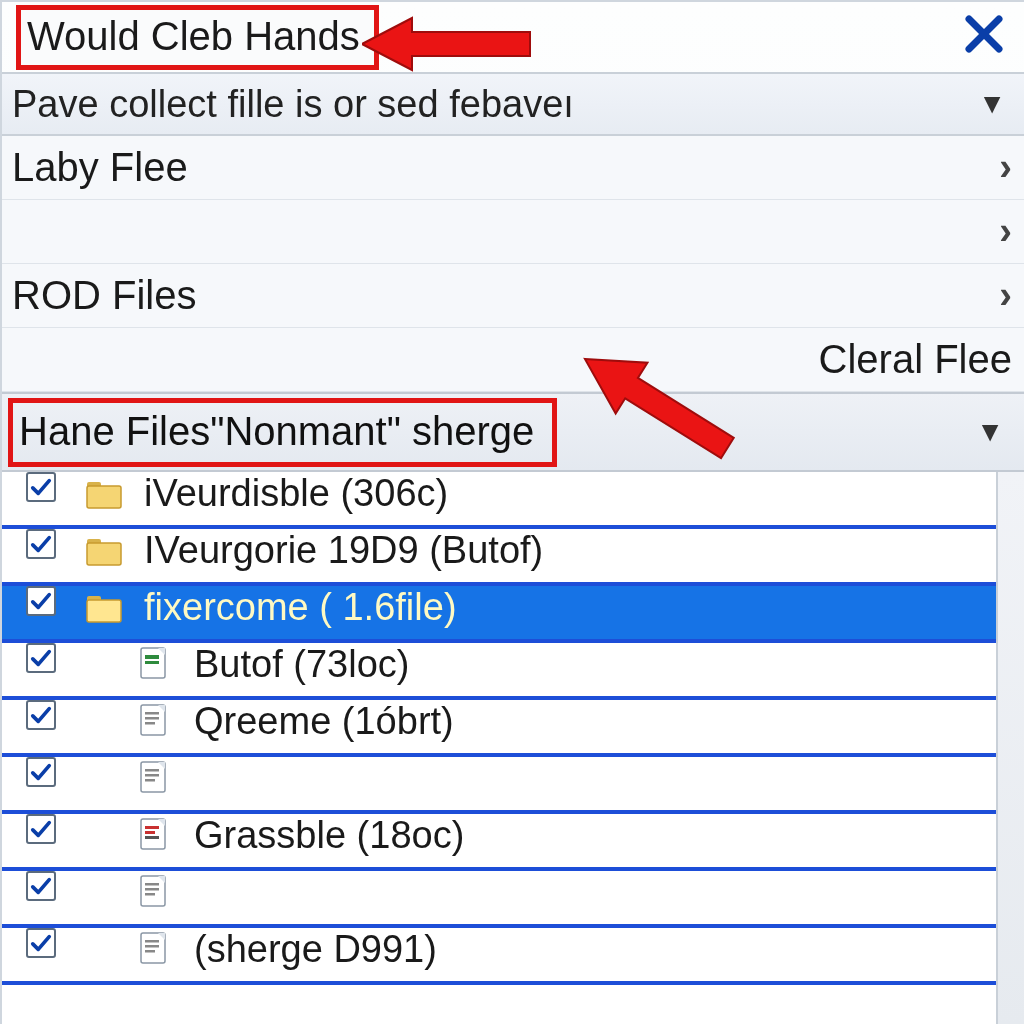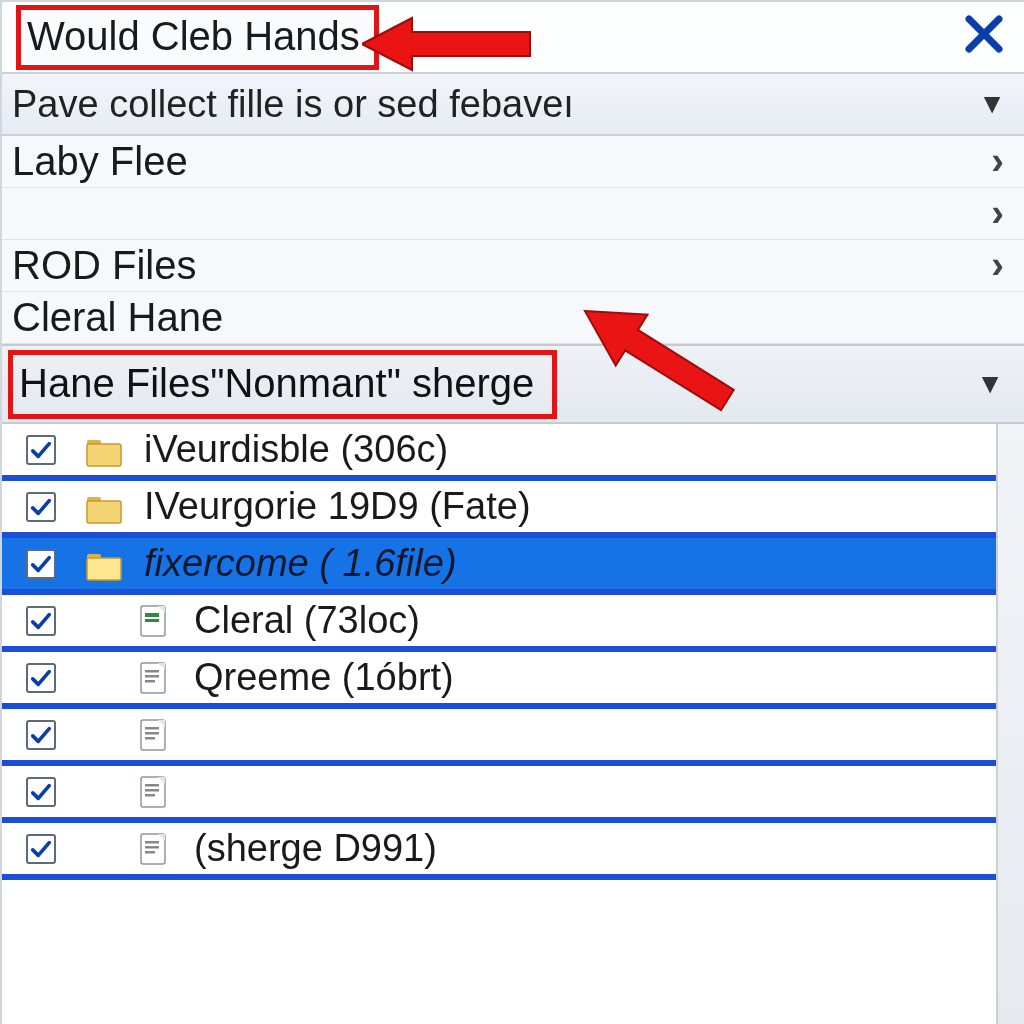--- a/index.html
+++ b/index.html
@@ -41,27 +41,28 @@
     background: linear-gradient(#f1f4f9,#e7ecf3);
     display: flex; align-items: center;
     padding: 0 18px 0 10px;
     font-size: 38px;
     color: #222;
     gap: 32px;
   }
   .select-row .caret { margin-left: auto; font-size: 28px; color: #333; }
   
   .nav-item {
-    height: 52px;
+    height: 64px;
     border-bottom: 1px solid #dfe4ea;
     display: flex; align-items: center;
-    padding: 0 20px 0 10px;
+    padding: 0 12px 0 10px;
     font-size: 40px;
     color: #1a1a1a;
     background: #f6f8fb;
+    justify-content: flex-end;
   }
   .nav-item .chev { margin-left: auto; font-size: 38px; font-weight: 600; color: #444; }
   
   .section-row {
     position: relative;
     height: 80px;
     border-top: 2px solid #c3cad3;
     border-bottom: 2px solid #c3cad3;
     background: linear-gradient(#eef1f6,#e4e9f0);
     display: flex; align-items: center;
@@ -82,30 +83,29 @@
     display: flex;
     background: #fff;
   }
   .list {
     flex: 1;
     background: #ffffff;
     overflow: hidden;
   }
   .row {
     height: 57px;
-    display: flex; align-items: center;
+    display: flex; 
     font-size: 38px;
     color: #1a1a1a;
     padding-left: 24px;
-    border-bottom: 6px solid #1d4ed8;
+    border-bottom: 4px solid #1d4ed8;
   }
   .row.selected {
     background: #1673e6;
-    color: #0f172a;
-    font-style: italic;
+    color: #fef9c3;
   }
   .row.selected .folder-icon rect.body { fill: #ffe690; }
   .cb {
     width: 30px; height: 30px;
     border: 2px solid #5b6b7d;
     border-radius: 3px;
     margin-right: 28px;
     display: flex; align-items: center; justify-content: center;
     background: #fff;
     flex-shrink: 0;
@@ -151,21 +151,21 @@
         <span class="chev">›</span>
       </div>
       <div class="nav-item">
         <span class="chev">›</span>
       </div>
       <div class="nav-item">
         <span>ROD Files</span>
         <span class="chev">›</span>
       </div>
       <div class="nav-item">
-        <span>Cleral Hane</span>
+        <span>Cleral Flee</span>
       </div>
     </div>
 
   <div class="section-row">
     <div class="section-box">Hane Files"Nonmant" sherge</div>
     <svg class="arrow arrow2" width="170" height="140" viewBox="0 0 170 140">
       <g transform="rotate(32 85 70)">
         <polygon points="0,70 55,40 55,58 168,58 168,82 55,82 55,100" fill="#ea1414" stroke="#9f0c0c" stroke-width="2"></polygon>
       </g>
     </svg>
@@ -189,21 +189,21 @@
         <div class="row">
           <span class="cb">
             <svg viewBox="0 0 24 24">
               <polyline points="3,13 9,19 21,5" fill="none" stroke="#0a3ea8" stroke-width="4" stroke-linecap="round" stroke-linejoin="round"></polyline>
             </svg>
           </span>
           <svg class="ficon folder-icon" viewBox="0 0 40 40">
             <rect x="3" y="10" width="14" height="6" rx="2" fill="#d8b24a"></rect>
             <rect class="body" x="3" y="14" width="34" height="22" rx="2" fill="#f5d573" stroke="#c79a2f" stroke-width="1.5"></rect>
           </svg>
-          <span class="label">IVeurgorie 19D9 (Fate)</span>
+          <span class="label">IVeurgorie 19D9 (Butof)</span>
         </div>
         <div class="row selected">
           <span class="cb">
             <svg viewBox="0 0 24 24">
               <polyline points="3,13 9,19 21,5" fill="none" stroke="#0a3ea8" stroke-width="4" stroke-linecap="round" stroke-linejoin="round"></polyline>
             </svg>
           </span>
           <svg class="ficon folder-icon" viewBox="0 0 40 40">
             <rect x="3" y="10" width="14" height="6" rx="2" fill="#d8b24a"></rect>
             <rect class="body" x="3" y="14" width="34" height="22" rx="2" fill="#f5d573" stroke="#c79a2f" stroke-width="1.5"></rect>
@@ -215,21 +215,21 @@
             <svg viewBox="0 0 24 24">
               <polyline points="3,13 9,19 21,5" fill="none" stroke="#0a3ea8" stroke-width="4" stroke-linecap="round" stroke-linejoin="round"></polyline>
             </svg>
           </span>
           <svg class="ficon" viewBox="0 0 40 40">
             <rect x="7" y="5" width="24" height="30" rx="2" fill="#ffffff" stroke="#8a97a5" stroke-width="1.5"></rect>
             <polygon points="24,5 31,5 31,12" fill="#dfe5ec"></polygon>
             <rect x="11" y="12" width="14" height="4" fill="#2e8b3d"></rect>
             <rect x="11" y="18" width="14" height="3" fill="#2e8b3d"></rect>
           </svg>
-          <span class="label">Cleral (73loc)</span>
+          <span class="label">Butof (73loc)</span>
         </div>
         <div class="row indent">
           <span class="cb">
             <svg viewBox="0 0 24 24">
               <polyline points="3,13 9,19 21,5" fill="none" stroke="#0a3ea8" stroke-width="4" stroke-linecap="round" stroke-linejoin="round"></polyline>
             </svg>
           </span>
           <svg class="ficon" viewBox="0 0 40 40">
             <rect x="7" y="5" width="24" height="30" rx="2" fill="#ffffff" stroke="#8a97a5" stroke-width="1.5"></rect>
             <polygon points="24,5 31,5 31,12" fill="#dfe5ec"></polygon>
@@ -255,20 +255,35 @@
         </div>
         <div class="row indent">
           <span class="cb">
             <svg viewBox="0 0 24 24">
               <polyline points="3,13 9,19 21,5" fill="none" stroke="#0a3ea8" stroke-width="4" stroke-linecap="round" stroke-linejoin="round"></polyline>
             </svg>
           </span>
           <svg class="ficon" viewBox="0 0 40 40">
             <rect x="7" y="5" width="24" height="30" rx="2" fill="#ffffff" stroke="#8a97a5" stroke-width="1.5"></rect>
             <polygon points="24,5 31,5 31,12" fill="#dfe5ec"></polygon>
+            <rect x="11" y="12" width="14" height="3" fill="#c93030"></rect>
+            <rect x="11" y="17" width="10" height="3" fill="#c93030"></rect>
+            <rect x="11" y="22" width="14" height="3" fill="#555"></rect>
+          </svg>
+          <span class="label">Grassble (18oc)</span>
+        </div>
+        <div class="row indent">
+          <span class="cb">
+            <svg viewBox="0 0 24 24">
+              <polyline points="3,13 9,19 21,5" fill="none" stroke="#0a3ea8" stroke-width="4" stroke-linecap="round" stroke-linejoin="round"></polyline>
+            </svg>
+          </span>
+          <svg class="ficon" viewBox="0 0 40 40">
+            <rect x="7" y="5" width="24" height="30" rx="2" fill="#ffffff" stroke="#8a97a5" stroke-width="1.5"></rect>
+            <polygon points="24,5 31,5 31,12" fill="#dfe5ec"></polygon>
             <rect x="11" y="12" width="14" height="2.5" fill="#888"></rect>
             <rect x="11" y="17" width="14" height="2.5" fill="#888"></rect>
             <rect x="11" y="22" width="10" height="2.5" fill="#888"></rect>
           </svg>
         </div>
         <div class="row indent">
           <span class="cb">
             <svg viewBox="0 0 24 24">
               <polyline points="3,13 9,19 21,5" fill="none" stroke="#0a3ea8" stroke-width="4" stroke-linecap="round" stroke-linejoin="round"></polyline>
             </svg>

